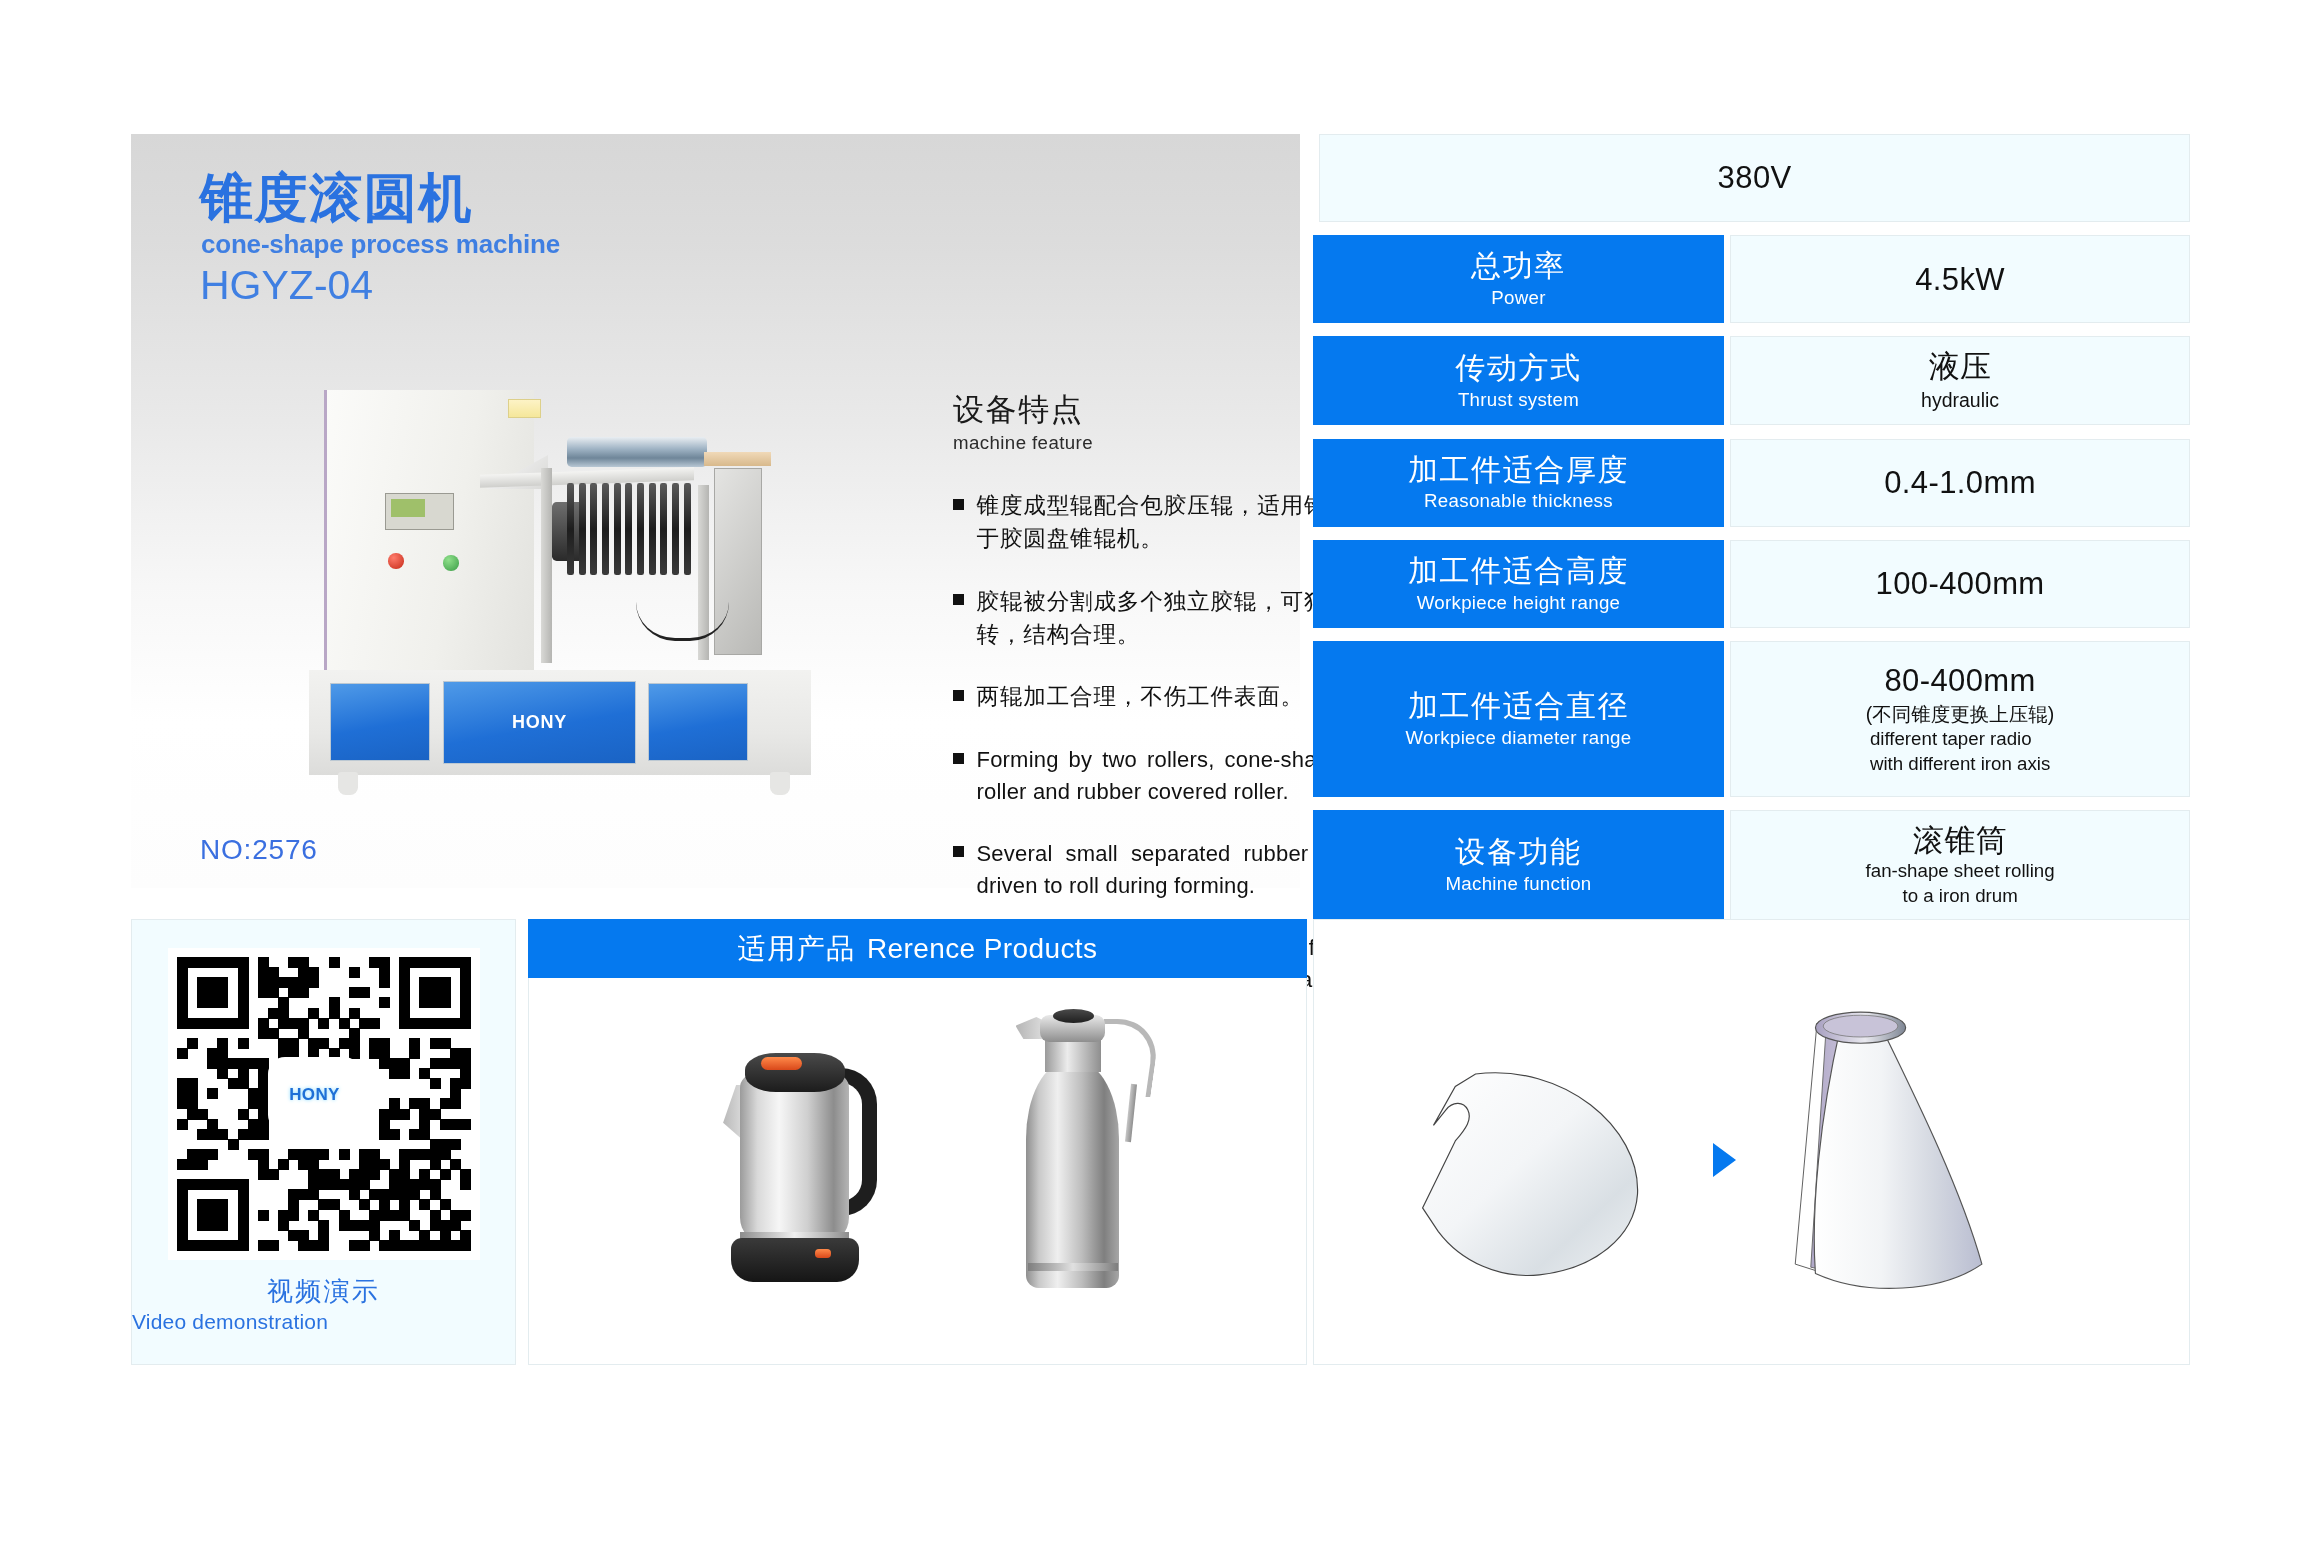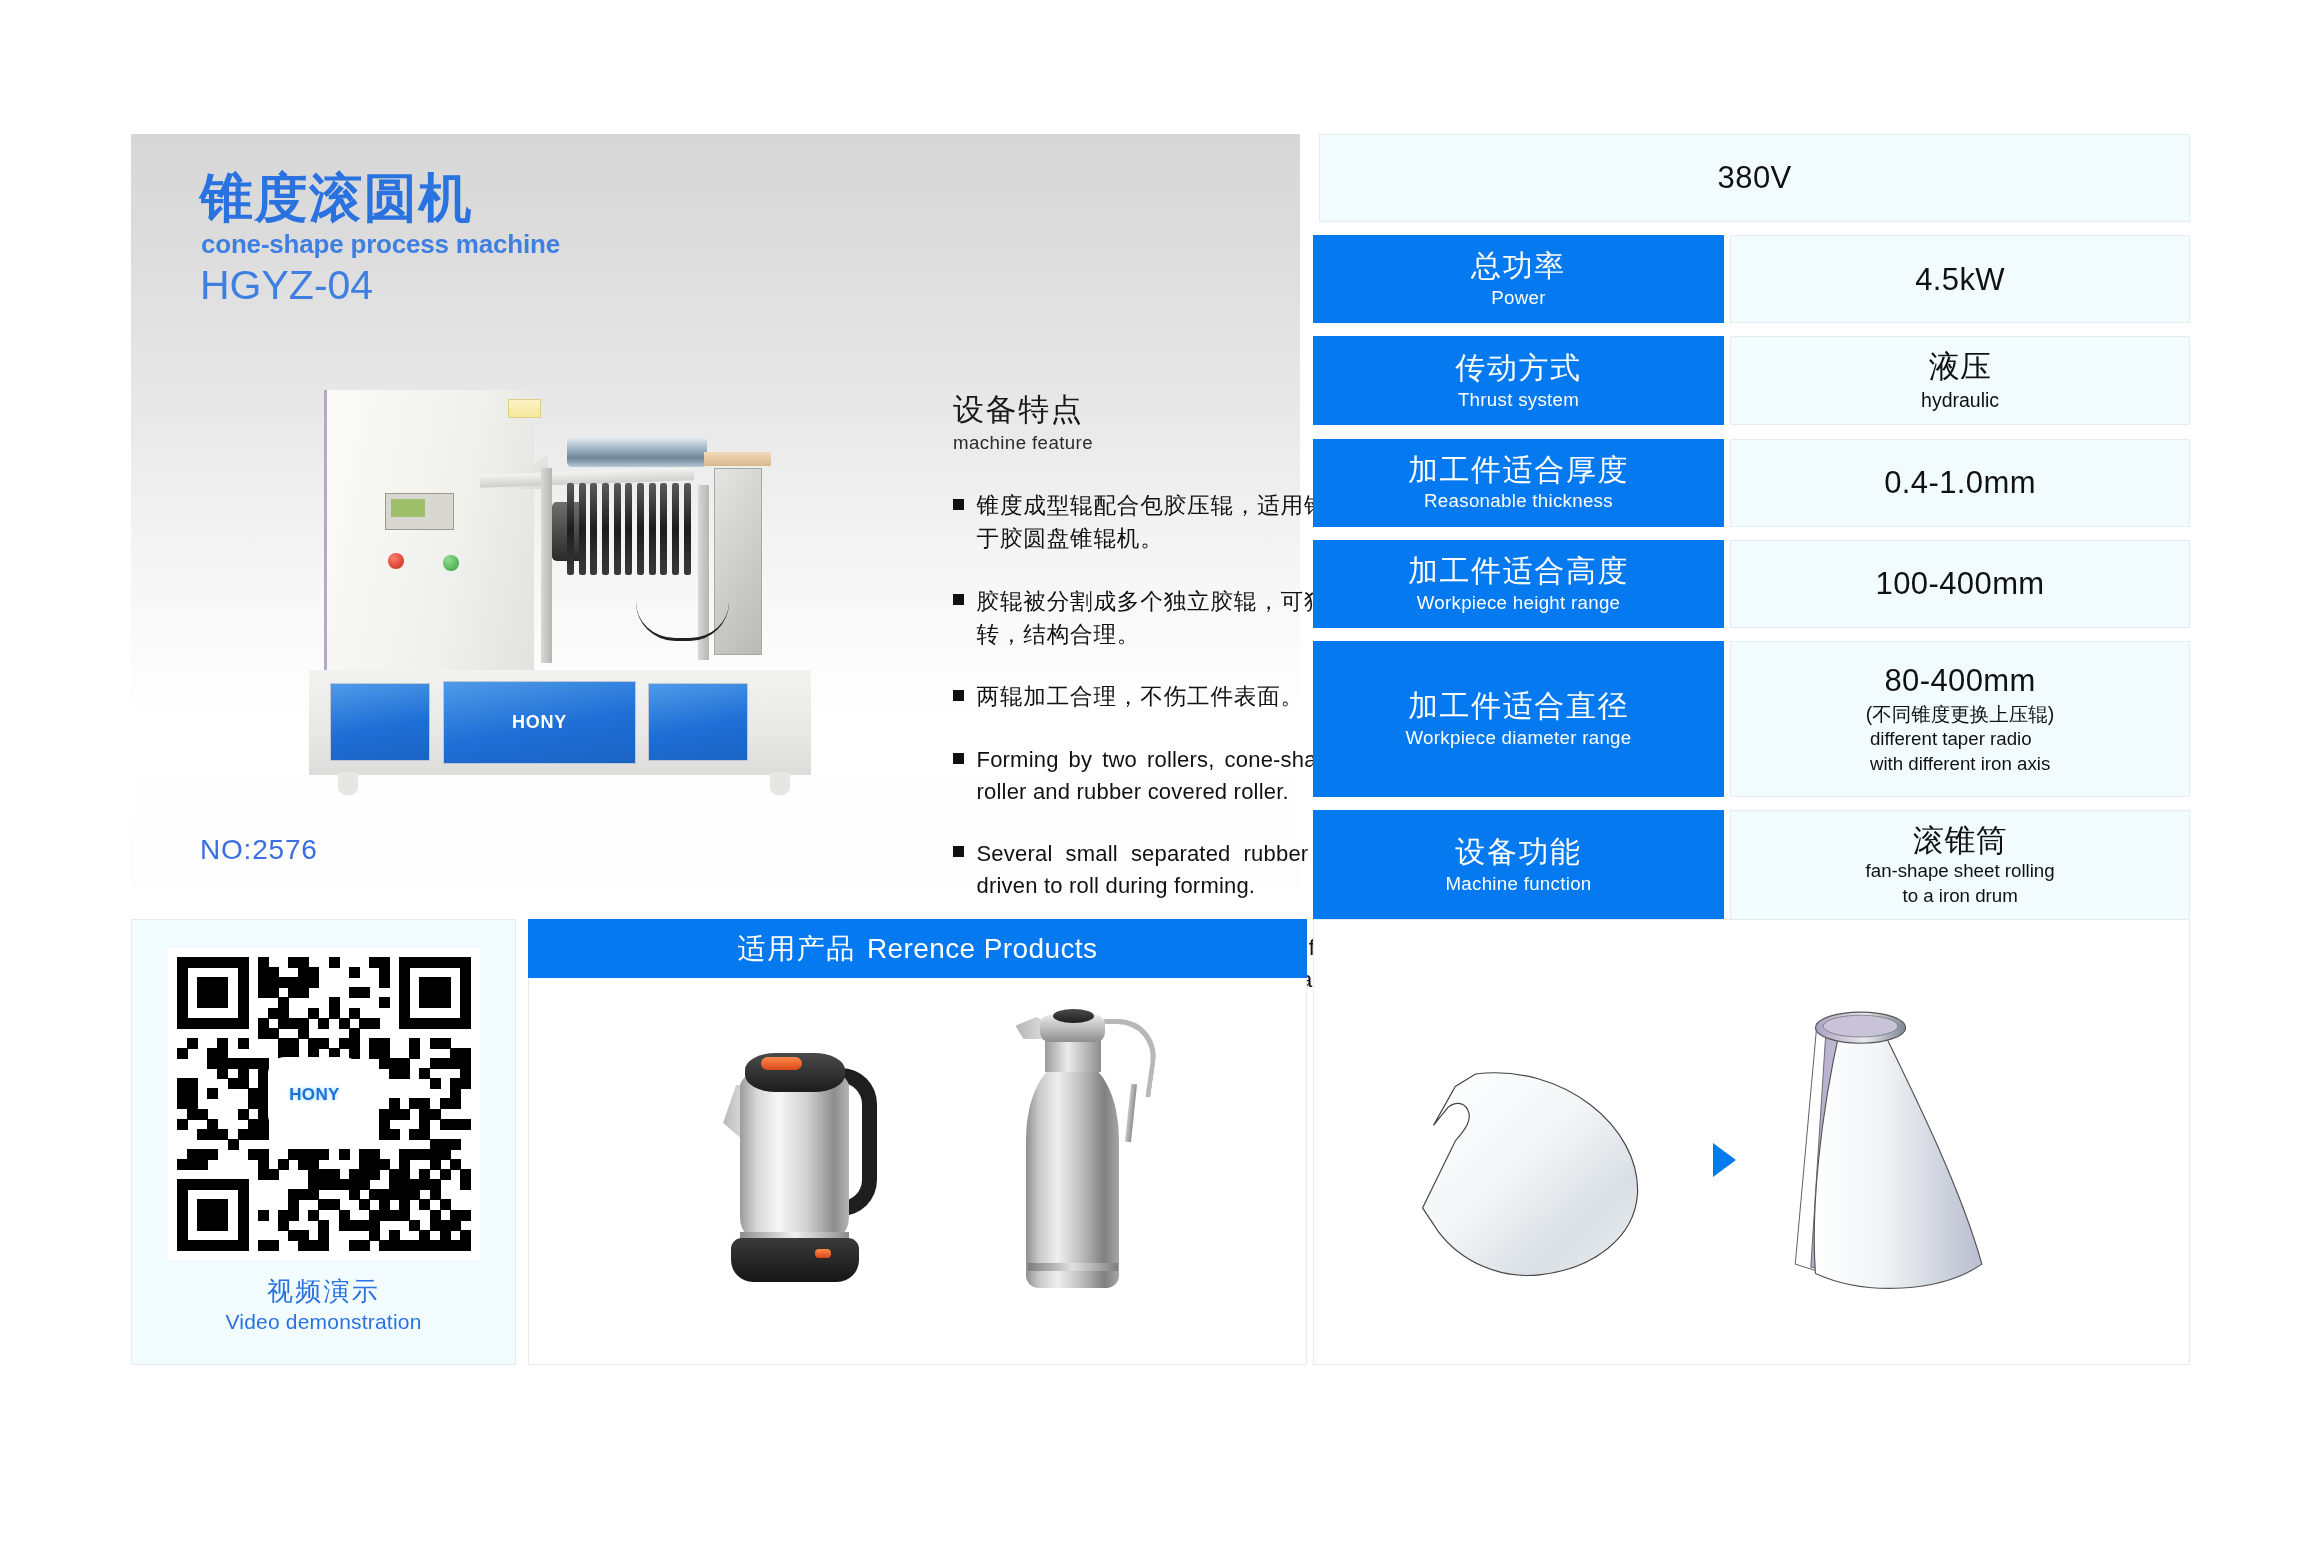--- a/index.html
+++ b/index.html
@@ -109,21 +109,21 @@
               background:#f2fcff; border:0.8px solid #e3ecef; }
   .qr-box { position:absolute; left:36px; top:28px; width:312px; height:312px; background:#fff; }
   .qr-grid { position:absolute; left:9.3px; top:9.3px; width:293px; height:293px; }
   .qr-cell { position:absolute; background:#000; }
   .qr-logo { position:absolute; left:100px; top:109px; width:93px; height:75px;
              background:#fff; border-radius:17px; display:flex; align-items:center; justify-content:center; }
   .qr-logo span { font-size:17px; font-weight:bold; color:#1f6fd6; letter-spacing:0.4px;
                   text-shadow:0 0 3.9px #7fd8ff; }
   .qr-cap-zh { position:absolute; left:0; right:0; top:354px; text-align:center;
                font-size:26px; color:#2a72e0; letter-spacing:2.3px; }
-  .qr-cap-en { position:absolute; left:0; right:0; top:390px; text-align:center;
+  .qr-cap-en { position:absolute; left:0; right:0; top:390px; text-align:left;
                font-size:21px; color:#2a72e0; letter-spacing:0.2px; }
 
   .pan { position:absolute; background:#fff; border:0.8px solid #e3ecef; }
   .pan-ref { left:528px; top:919px; width:779px; height:446px; }
   .pan-proc { left:1313px; top:919px; width:877px; height:446px; }
   .pan-head { position:absolute; left:-0.8px; top:-0.8px; right:-0.8px; height:59px; background:#0579ef;
               color:#fff; display:flex; align-items:center; justify-content:center; }
   .pan-head .zh { font-size:28px; letter-spacing:1.6px; }
   .pan-head .en { font-size:28px; letter-spacing:0.4px; margin-left:11px; }
   .pan-body { position:absolute; left:0; top:59px; right:0; bottom:0; }

